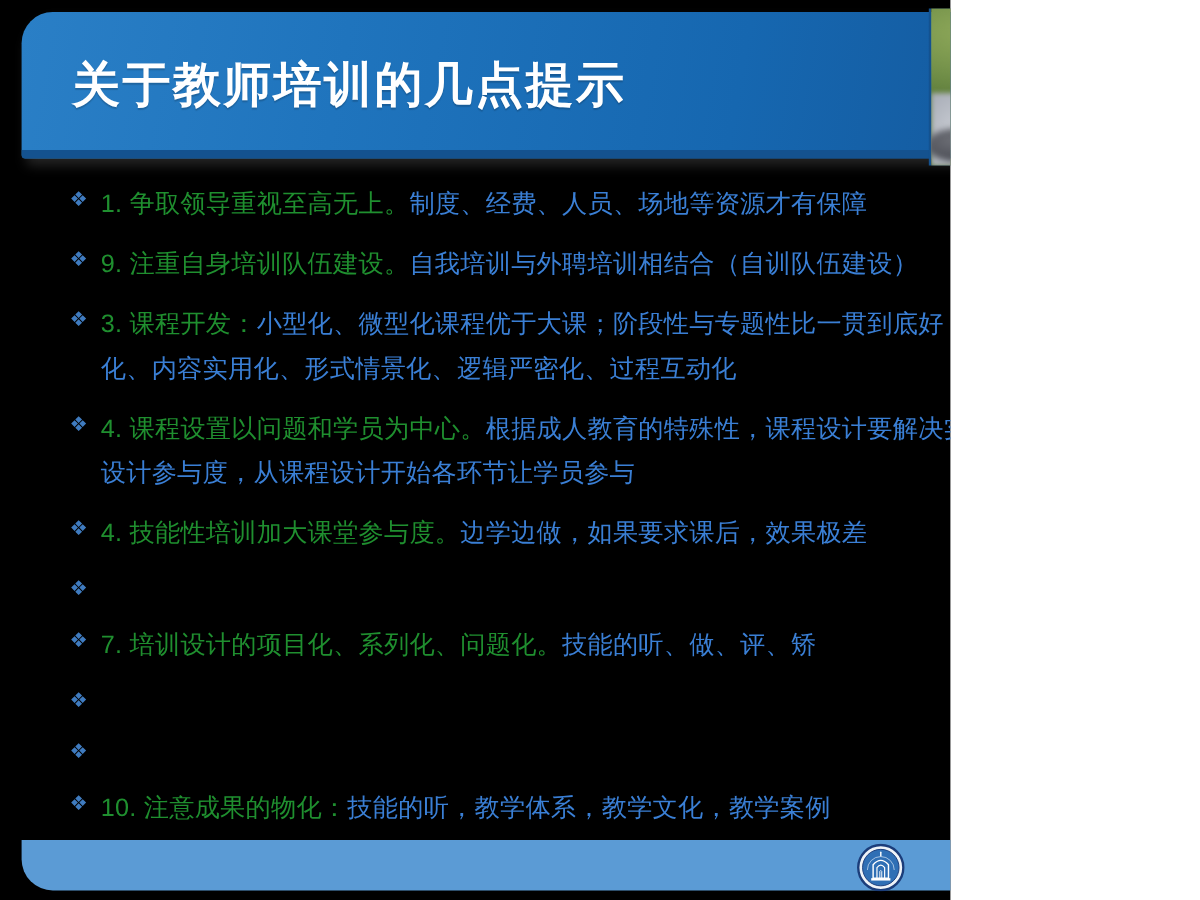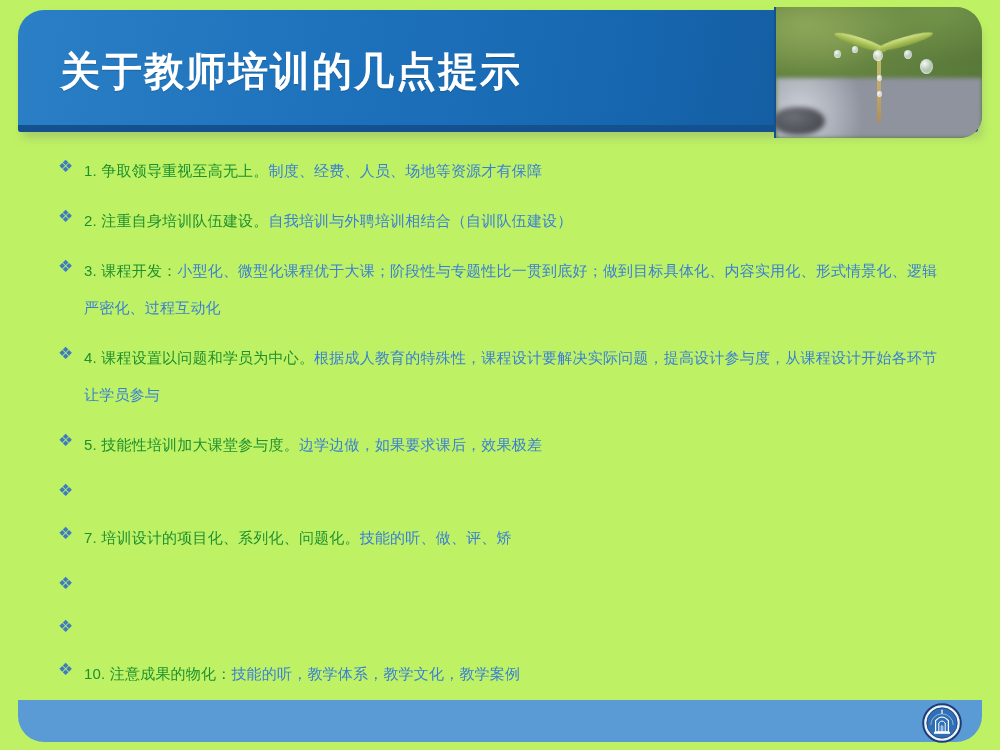--- a/index.html
+++ b/index.html
@@ -11,23 +11,23 @@
     height: 750px;
     background: #ffffff;
     font-family: "Liberation Sans", "DejaVu Sans", sans-serif;
     overflow: hidden;
     position: relative;
   }
 
   
   #slide {
     position: relative;
-    width: 1000px;
+    width: 792px;
     height: 750px;
-    background: #bef264;
+    background: #000000;
     overflow: hidden;
     text-decoration: underline;
   }
 
   
   .header-wrap {
     position: absolute;
     left: 18px;
     top: 10px;
     width: 964px;
@@ -196,21 +196,21 @@
     flex: 0 0 auto;
     width: 26px;
     color: #3f7bbf;
     font-size: 17px;
     line-height: 30px;
     text-align: left;
     user-select: none;
   }
   .bullet-text {
     flex: 1 1 auto;
-    font-size: 15px;
+    font-size: 21px;
     line-height: 37px;
     letter-spacing: 0.2px;
   }
   .seg-green { color: #1f8f2f; }
   .seg-blue  { color: #3a7fd5; }
 
   
   .footer-bar {
     position: absolute;
     left: 18px;
@@ -259,33 +259,33 @@
     </div>
   </div>
 
   <div class="content" id="bullet-list">
       <div class="bullet-row">
         <span class="bullet-mark">❖</span>
         <span class="bullet-text"><span class="seg-green">1. 争取领导重视至高无上。</span><span class="seg-blue">制度、经费、人员、场地等资源才有保障</span></span>
       </div>
       <div class="bullet-row">
         <span class="bullet-mark">❖</span>
-        <span class="bullet-text"><span class="seg-green">2. 注重自身培训队伍建设。</span><span class="seg-blue">自我培训与外聘培训相结合（自训队伍建设）</span></span>
+        <span class="bullet-text"><span class="seg-green">9. 注重自身培训队伍建设。</span><span class="seg-blue">自我培训与外聘培训相结合（自训队伍建设）</span></span>
       </div>
       <div class="bullet-row">
         <span class="bullet-mark">❖</span>
         <span class="bullet-text"><span class="seg-green">3. 课程开发：</span><span class="seg-blue">小型化、微型化课程优于大课；阶段性与专题性比一贯到底好；做到目标具体化、内容实用化、形式情景化、逻辑严密化、过程互动化</span></span>
       </div>
       <div class="bullet-row">
         <span class="bullet-mark">❖</span>
         <span class="bullet-text"><span class="seg-green">4. 课程设置以问题和学员为中心。</span><span class="seg-blue">根据成人教育的特殊性，课程设计要解决实际问题，提高设计参与度，从课程设计开始各环节让学员参与</span></span>
       </div>
       <div class="bullet-row">
         <span class="bullet-mark">❖</span>
-        <span class="bullet-text"><span class="seg-green">5. 技能性培训加大课堂参与度。</span><span class="seg-blue">边学边做，如果要求课后，效果极差</span></span>
+        <span class="bullet-text"><span class="seg-green">4. 技能性培训加大课堂参与度。</span><span class="seg-blue">边学边做，如果要求课后，效果极差</span></span>
       </div>
       <div class="bullet-row">
         <span class="bullet-mark">❖</span>
       </div>
       <div class="bullet-row">
         <span class="bullet-mark">❖</span>
         <span class="bullet-text"><span class="seg-green">7. 培训设计的项目化、系列化、问题化。</span><span class="seg-blue">技能的听、做、评、矫</span></span>
       </div>
       <div class="bullet-row">
         <span class="bullet-mark">❖</span>

